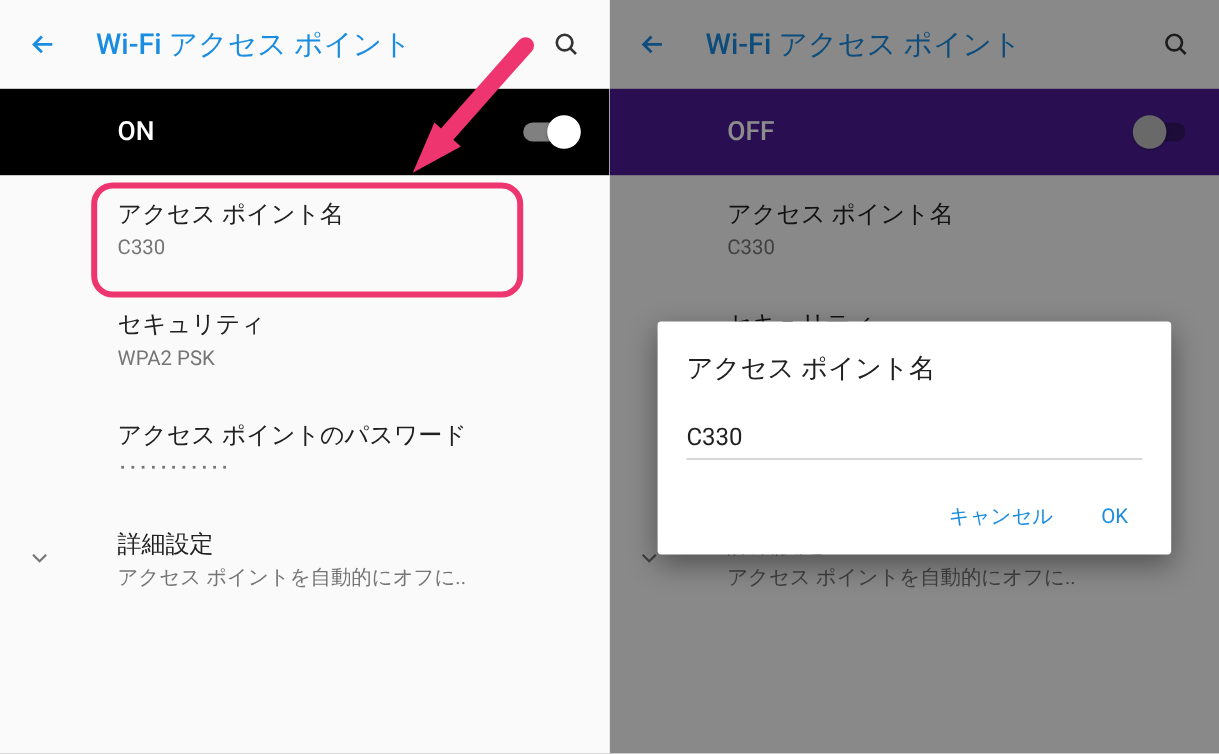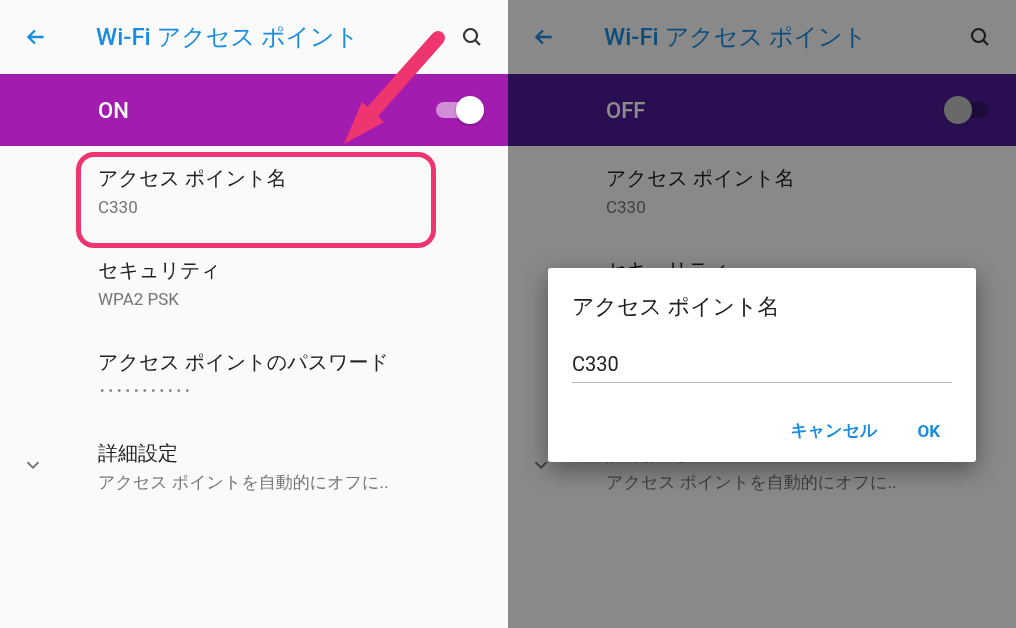--- a/index.html
+++ b/index.html
@@ -39,38 +39,38 @@
       align-items: center;
       justify-content: center;
       width: 32px;
       height: 32px;
     }
     .header-title {
       flex: 1;
       font-size: 24px;
       font-weight: 500;
       color: #1a8de0;
-      margin-left: 44px;
+      margin-left: 28px;
     }
     .search-icon {
       color: #333;
       display: flex;
       align-items: center;
       justify-content: center;
       width: 32px;
       height: 32px;
     }
     .toggle-row {
       height: 72px;
       display: flex;
       align-items: center;
       padding: 0 24px 0 98px;
     }
     .toggle-row.on {
-      background: #a21caf;
+      background: #000000;
     }
     .toggle-row.off {
       background: #4c1d95;
     }
     .toggle-label {
       flex: 1;
       font-size: 22px;
       font-weight: 500;
       color: #fff;
     }
@@ -172,21 +172,21 @@
       justify-content: flex-end;
       gap: 32px;
       margin-top: 28px;
       padding-right: 8px;
     }
     .dialog-btn {
       background: none;
       border: none;
       color: #1a8de0;
       font-size: 17px;
-      font-weight: 700;
+      font-weight: 400;
       cursor: pointer;
       padding: 8px 4px;
       font-family: inherit;
     }
   </style>
 </head>
 <body>
 
 <div class="screen left">
   <div class="header">

